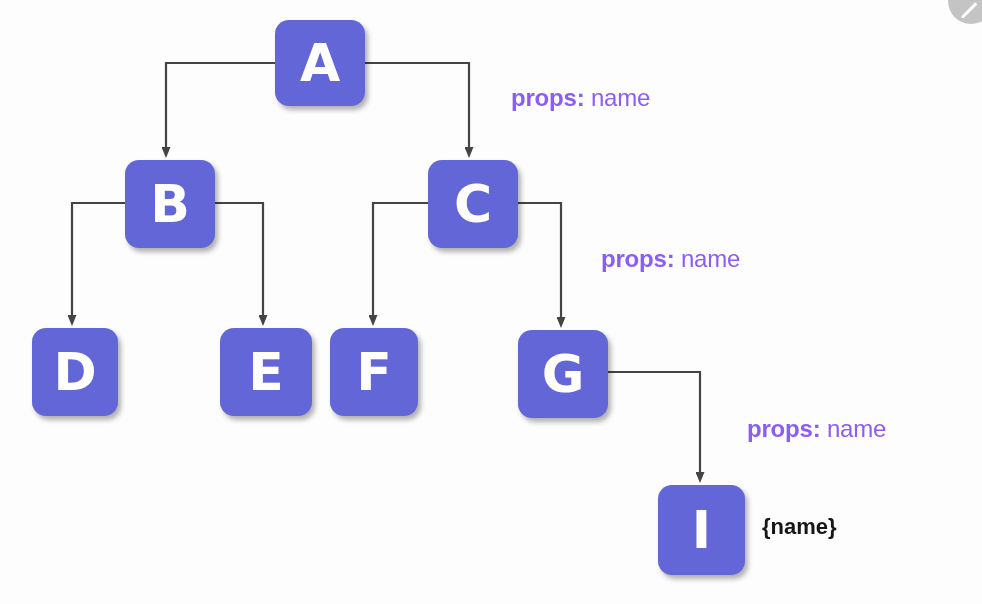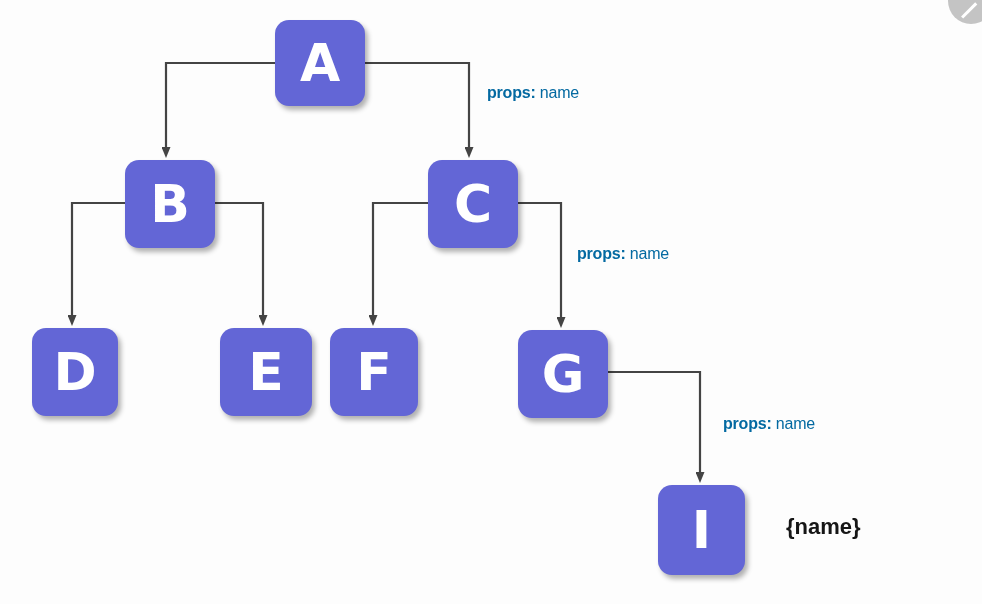--- a/index.html
+++ b/index.html
@@ -39,25 +39,26 @@
     font-weight: bold;
     font-size: 52px;
     line-height: 1;
     letter-spacing: 0px;
     user-select: none;
     z-index: 3;
   }
   .edge-label {
     position: absolute;
     font-family: "Liberation Sans", sans-serif;
-    font-size: 16px;
-    color: #0369a1;
+    font-size: 24px;
+    color: #8b5cf6;
     white-space: nowrap;
     z-index: 4;
     letter-spacing: -0.2px;
+    margin-left: 24px;
   }
   .edge-label .lbl-key {
     font-weight: bold;
   }
   .edge-label .lbl-val {
     font-weight: normal;
   }
   .expr-label {
     position: absolute;
     font-family: "Liberation Sans", sans-serif;
@@ -157,19 +158,19 @@
   <div class="edge-label" style="left:577px; top:245px;">
     <span class="lbl-key">props:</span>
     <span class="lbl-val"> name</span>
   </div>
 
   <div class="edge-label" style="left:723px; top:415px;">
     <span class="lbl-key">props:</span>
     <span class="lbl-val"> name</span>
   </div>
 
-  <div class="expr-label" style="left:762px; top:514px;margin-left:24px;">{name}</div>
+  <div class="expr-label" style="left:762px; top:514px;">{name}</div>
 
   <div id="corner-badge">
     <span class="slash"></span>
   </div>
 
 </div>
 
 </body></html>

